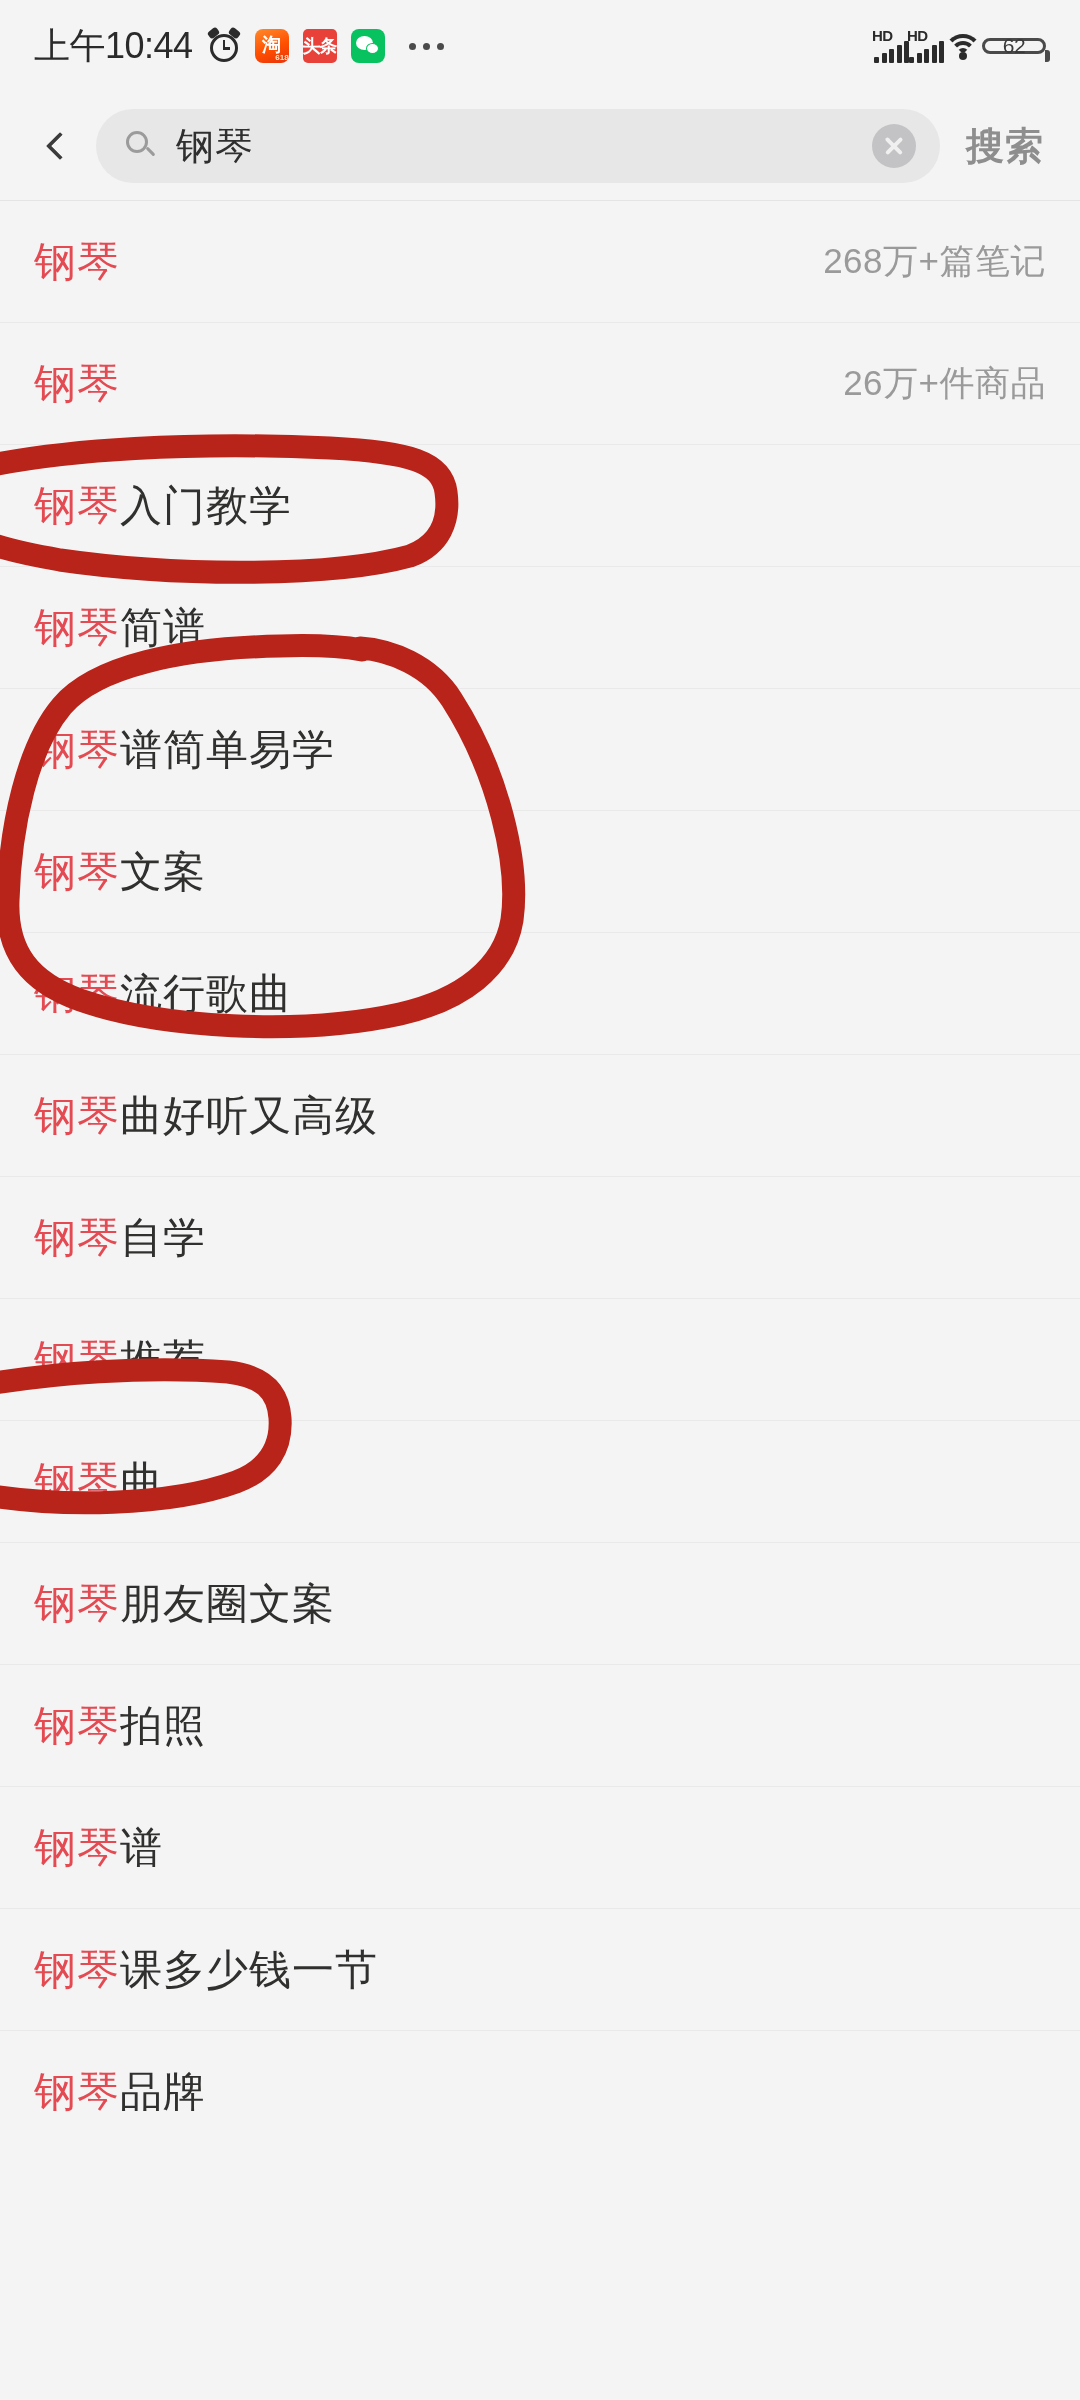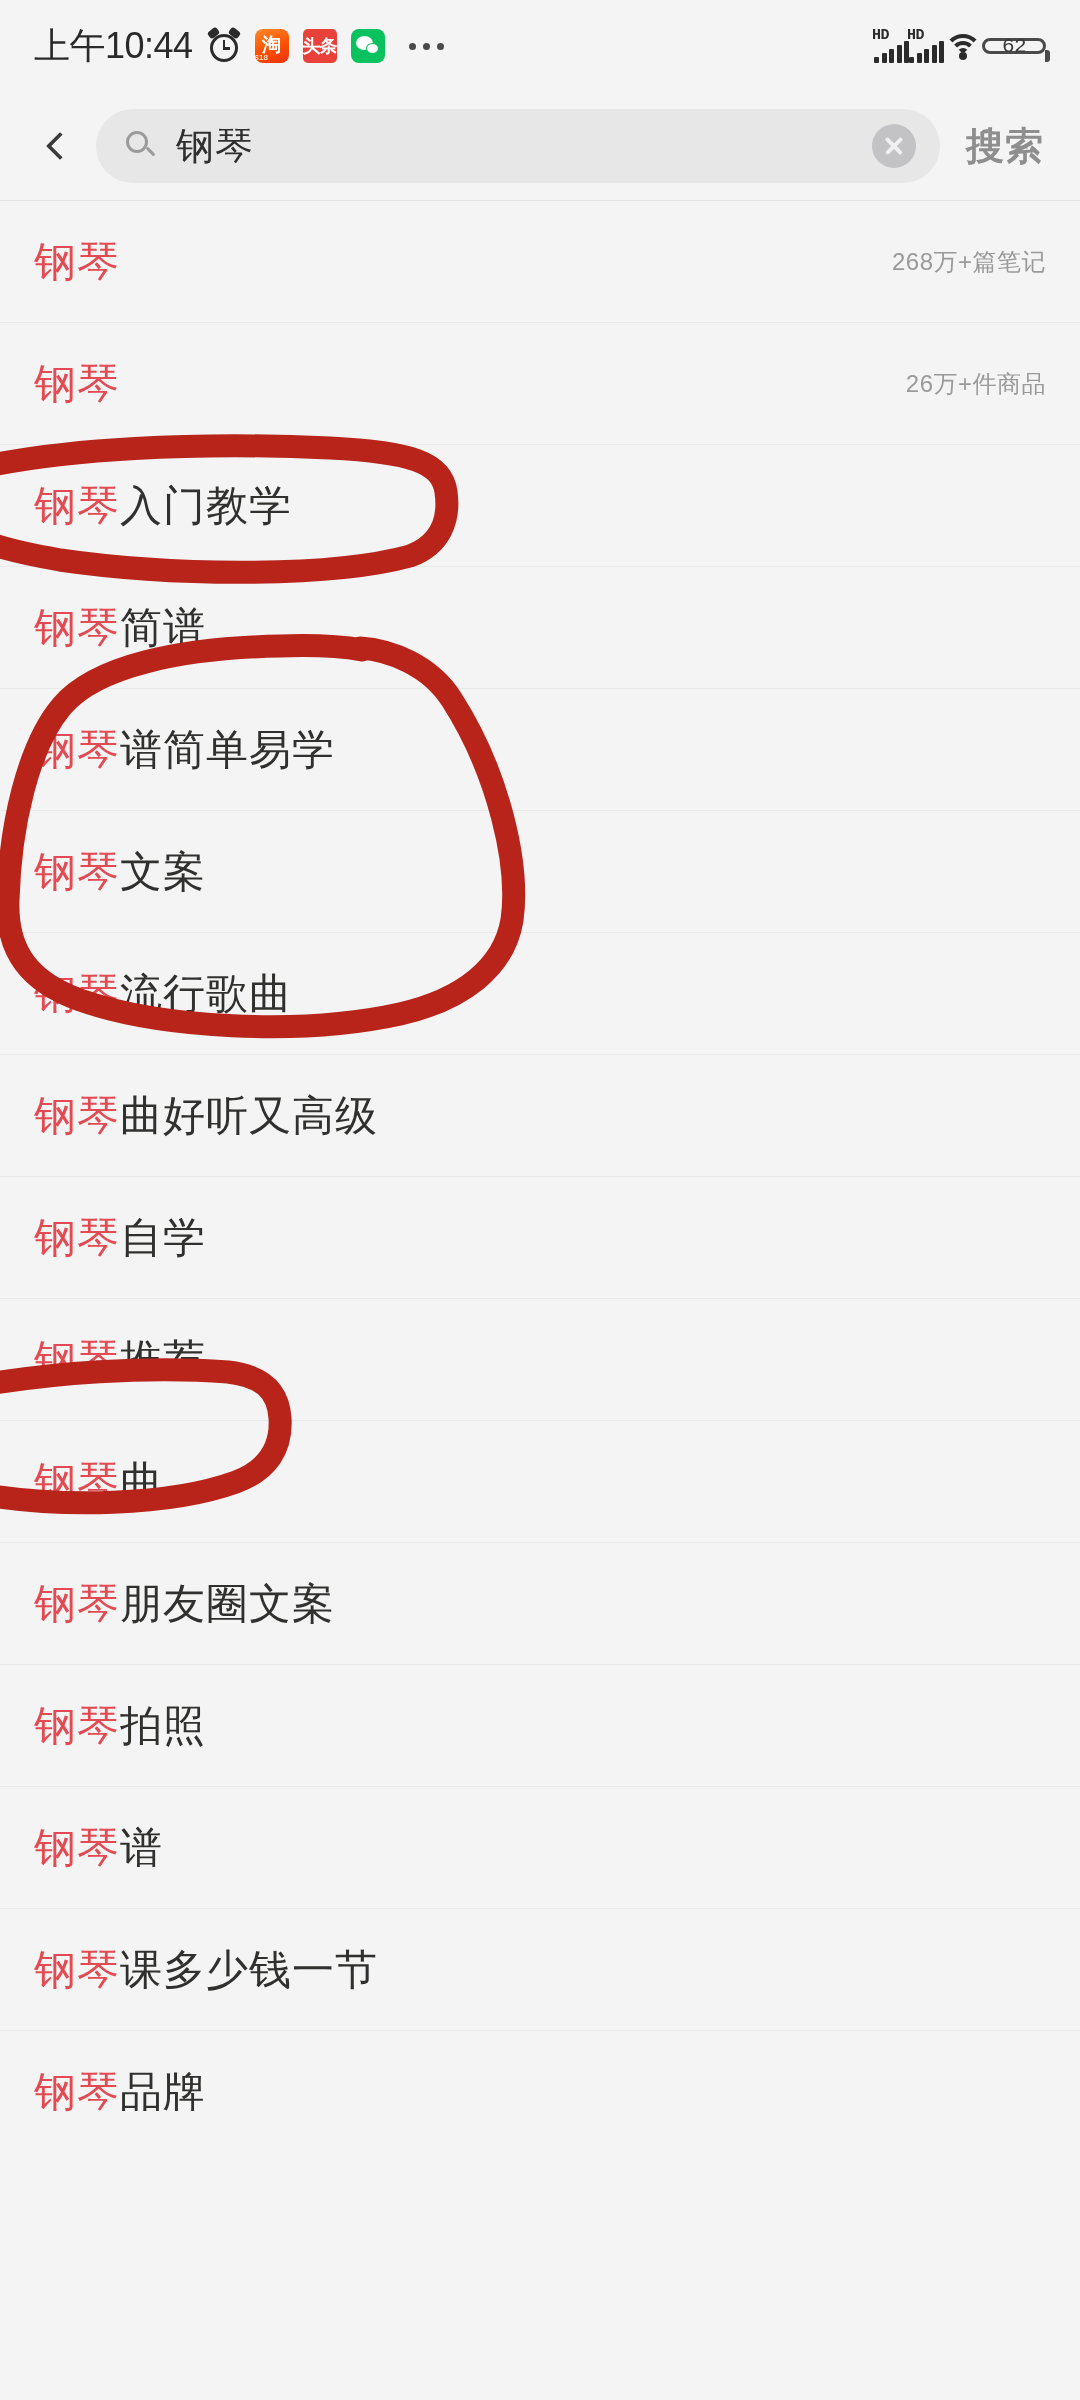--- a/index.html
+++ b/index.html
@@ -33,32 +33,32 @@
   .alarm-ico .hand {
     position:absolute; left:16px; top:11px; width:2.6px; height:9px; background:#2b2b2b;
   }
   .alarm-ico .hand2 {
     position:absolute; left:16px; top:18px; width:7px; height:2.6px; background:#2b2b2b;
   }
   .app-ico { width:34px; height:34px; border-radius:8px; display:flex; align-items:center; justify-content:center;
              font-size:17px; color:#fff; font-weight:bold; overflow:hidden; position:relative; }
   .ico-taobao { background:linear-gradient(160deg,#ff8a2b 0%,#ff5000 55%,#e8330c 100%); }
   .ico-taobao .g { font-size:19px; line-height:1; margin-top:-4px; }
-  .ico-taobao .sub { position:absolute; bottom:1px; left:0; right:0; font-size:8px; text-align:left;
+  .ico-taobao .sub { position:absolute; bottom:1px; left:0; right:0; font-size:8px; text-align:right;
                      color:#ffe6c0; font-weight:bold; }
   .ico-toutiao { background:#e8413a; border-radius:5px; font-size:18px; letter-spacing:-1px; }
   .ico-wechat { background:#08c15f; }
   .ico-wechat .bub1 { position:absolute; width:17px; height:14px; background:#fff; border-radius:50%;
                       left:5px; top:7px; }
   .ico-wechat .bub2 { position:absolute; width:13px; height:11px; background:#fff; border-radius:50%;
                       left:15px; top:14px; border:1.5px solid #08c15f; }
   .dots { display:flex; gap:7px; margin-left:10px; align-items:center; }
   .dots i { width:7px; height:7px; background:#4a4a4a; border-radius:50%; display:block; }
 
-  .sb-right { margin-left:auto; display:flex; align-items:center; gap:0;font-family:Liberation Mono, monospace; }
+  .sb-right { margin-left:auto; display:flex; align-items:center; gap:0; }
   .sig-wrap { position:relative; display:flex; align-items:flex-end; gap:2.5px; height:34px; padding-top:14px; }
   .sig-wrap .hd { position:absolute; top:-2px; left:-2px; font-size:15px; font-weight:bold; color:#2b2b2b;
                   letter-spacing:-0.5px; }
   .sig-wrap b { display:block; width:5px; background:#2b2b2b; border-radius:1px; }
   .sig-wrap b:nth-of-type(1){height:6px;}
   .sig-wrap b:nth-of-type(2){height:10px;}
   .sig-wrap b:nth-of-type(3){height:14px;}
   .sig-wrap b:nth-of-type(4){height:18px;}
   .sig-wrap b:nth-of-type(5){height:22px;}
   .wifi { width:38px; height:28px; position:relative; }
@@ -107,21 +107,21 @@
   
   .sug-list { position:absolute; top:200px; left:0; width:1080px; }
   .sug-row {
     position:relative; height:122px; display:flex; align-items:center;
     padding:0 34px; border-top:1.5px solid #e9e9e9;
   }
   .sug-row:first-child { border-top:1.5px solid #e4e4e4; }
   .sug-label { font-size:42px; line-height:1; letter-spacing:1px; white-space:nowrap; }
   .sug-label .hl { color:#e34a52; }
   .sug-label .rest { color:#30302f; }
-  .sug-count { margin-left:auto; font-size:24px; color:#9a9a9a; letter-spacing:0.5px; }
+  .sug-count { margin-left:auto; font-size:35px; color:#9a9a9a; letter-spacing:0.5px; }
 
   
   .annot { position:absolute; top:0; left:0; width:1080px; height:2400px; pointer-events:none; }
 </style>
 </head>
 <body>
 
 <div id="phone">
 
   <div class="statusbar">

